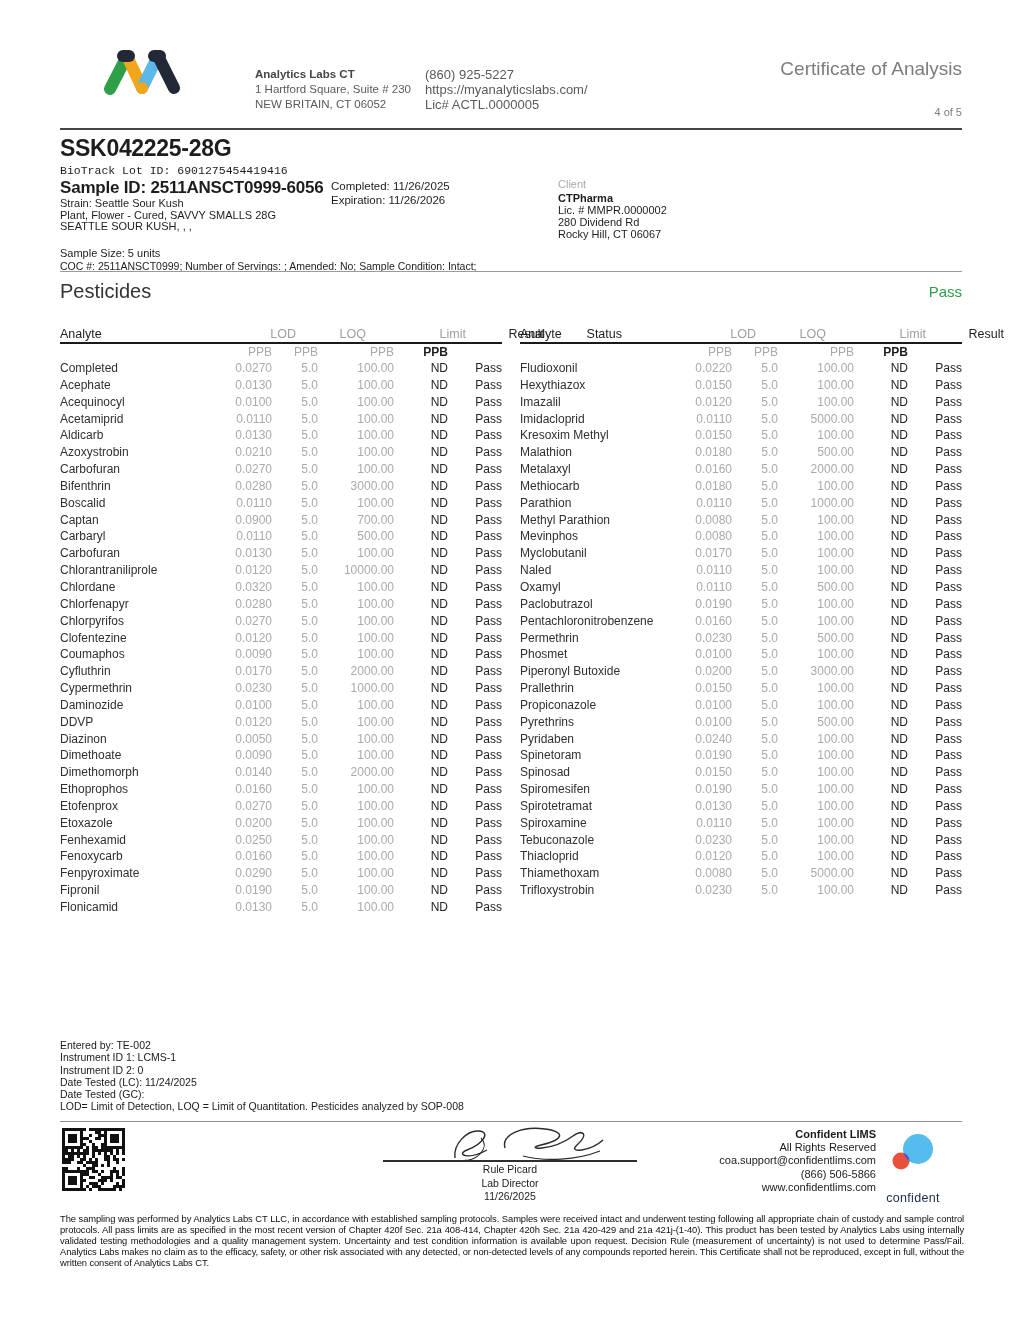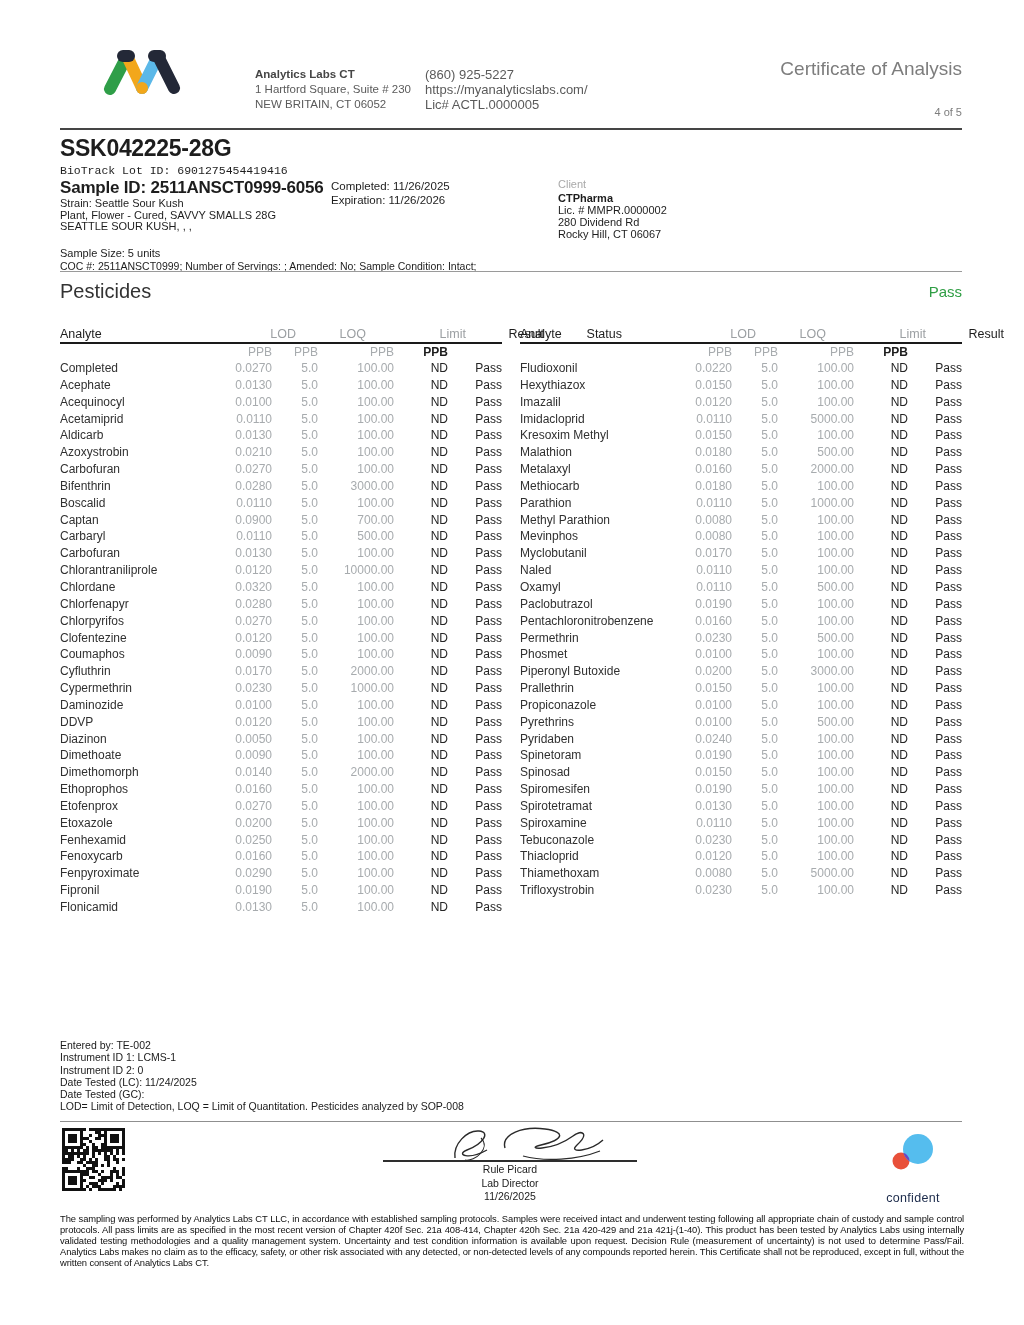--- a/index.html
+++ b/index.html
@@ -974,20 +974,27 @@
       <path d="M110,24 C106,10 128,2 150,5 C172,8 168,16 146,21 C128,25 156,28 178,12 C188,5 194,10 182,21 C172,30 196,27 208,16" fill="none" stroke="#2a2a2a" stroke-width="1.4"></path>
       <path d="M128,32 C150,38 182,36 205,27" fill="none" stroke="#2a2a2a" stroke-width="1.2"></path>
       <path d="M86,14 C96,24 80,38 70,36" fill="none" stroke="#2a2a2a" stroke-width="1.1"></path>
     </svg>
     <div class="sig-line"></div>
     <div class="sig-text">Rule Picard</div>
     <div class="sig-text">Lab Director</div>
     <div class="sig-text">11/26/2025</div>
   </div>
 
+  <div class="lims-text">
+    <div class="lims-name">Confident LIMS</div>
+    <div>All Rights Reserved</div>
+    <div>coa.support@confidentlims.com</div>
+    <div>(866) 506-5866</div>
+    <div>www.confidentlims.com</div>
+  </div>
 
   <div class="lims-logo">
     <svg width="48" height="42" viewBox="0 0 48 42">
       <defs>
           <clipPath id="blueclip">
             <circle cx="29" cy="17" r="15"></circle>
           </clipPath>
         </defs>
       <circle cx="12" cy="29" r="8.5" fill="#e8503a"></circle>
       <circle cx="29" cy="17" r="15" fill="#55bdee"></circle>

